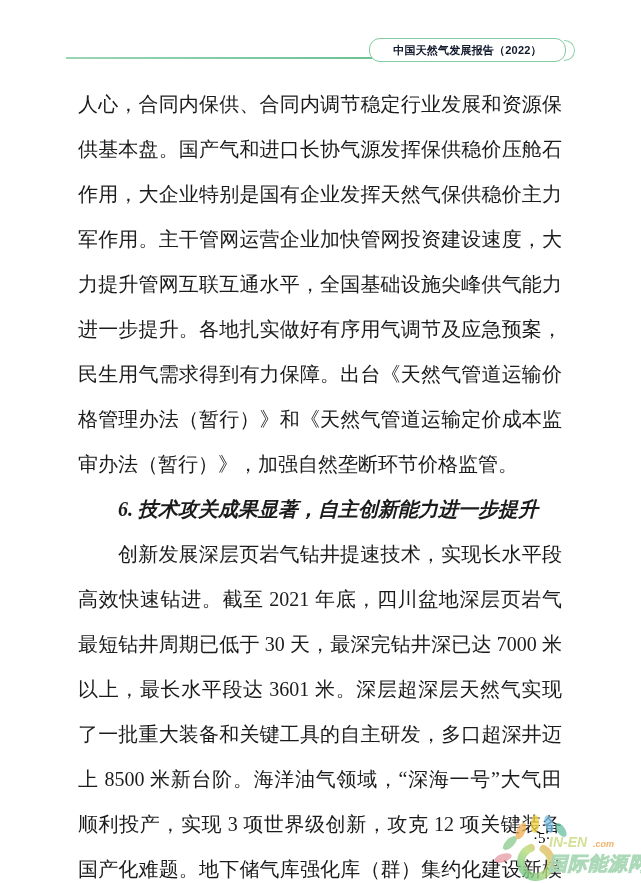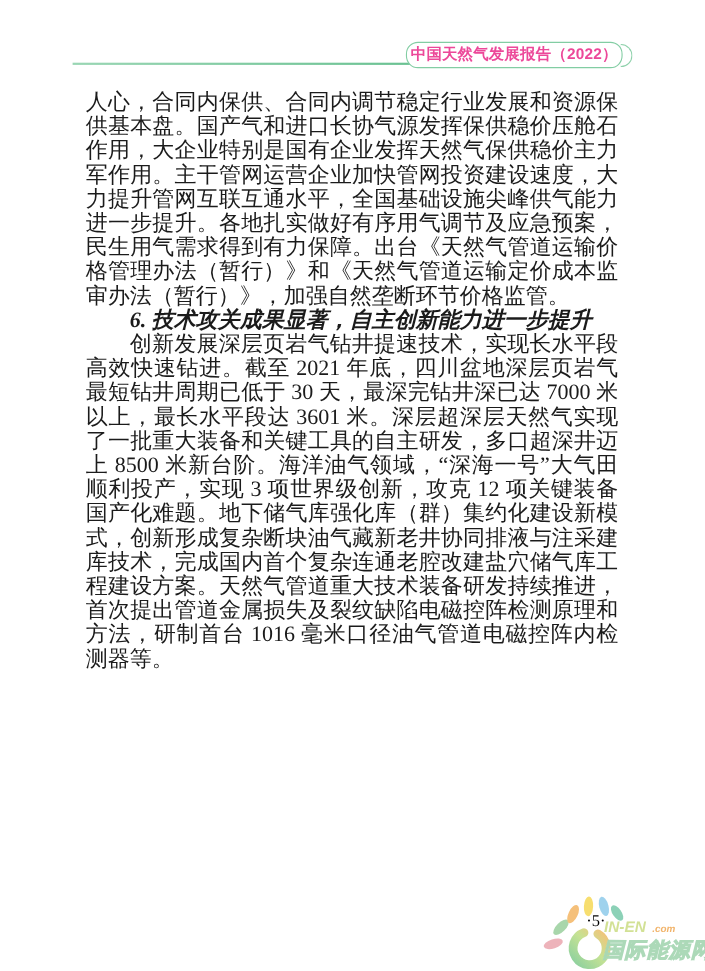--- a/index.html
+++ b/index.html
@@ -35,22 +35,22 @@
     border-radius: 11px;
     box-sizing: border-box;
     display: flex;
     align-items: center;
     justify-content: center;
     background: #ffffff;
   }
   .header-title-box span {
     font-family: "Liberation Sans", "DejaVu Sans", sans-serif;
     font-weight: bold;
-    font-size: 14px;
-    color: #ec4899;
+    font-size: 11px;
+    color: #0f172a;
     letter-spacing: 0.2px;
     white-space: nowrap;
   }
   .header-arc {
     position: absolute;
     left: 564px;
     top: 40px;
     width: 11px;
     height: 21px;
     border: 1.4px solid #8ed1ab;
@@ -63,21 +63,21 @@
   .doc-body {
     position: absolute;
     left: 78px;
     top: 82px;
     width: 484px;
     color: #1b1b1b;
   }
   .doc-body p {
     margin: 0;
     font-size: 20px;
-    line-height: 22px;
+    line-height: 45px;
     text-align: justify;
     text-justify: inter-character;
   }
   .para-indent { text-indent: 2em; font-family: Liberation Serif, serif; }
   .section-heading {
     font-style: italic;
     text-indent: 2em;
     text-align: left;
     font-weight: bold;
   }

